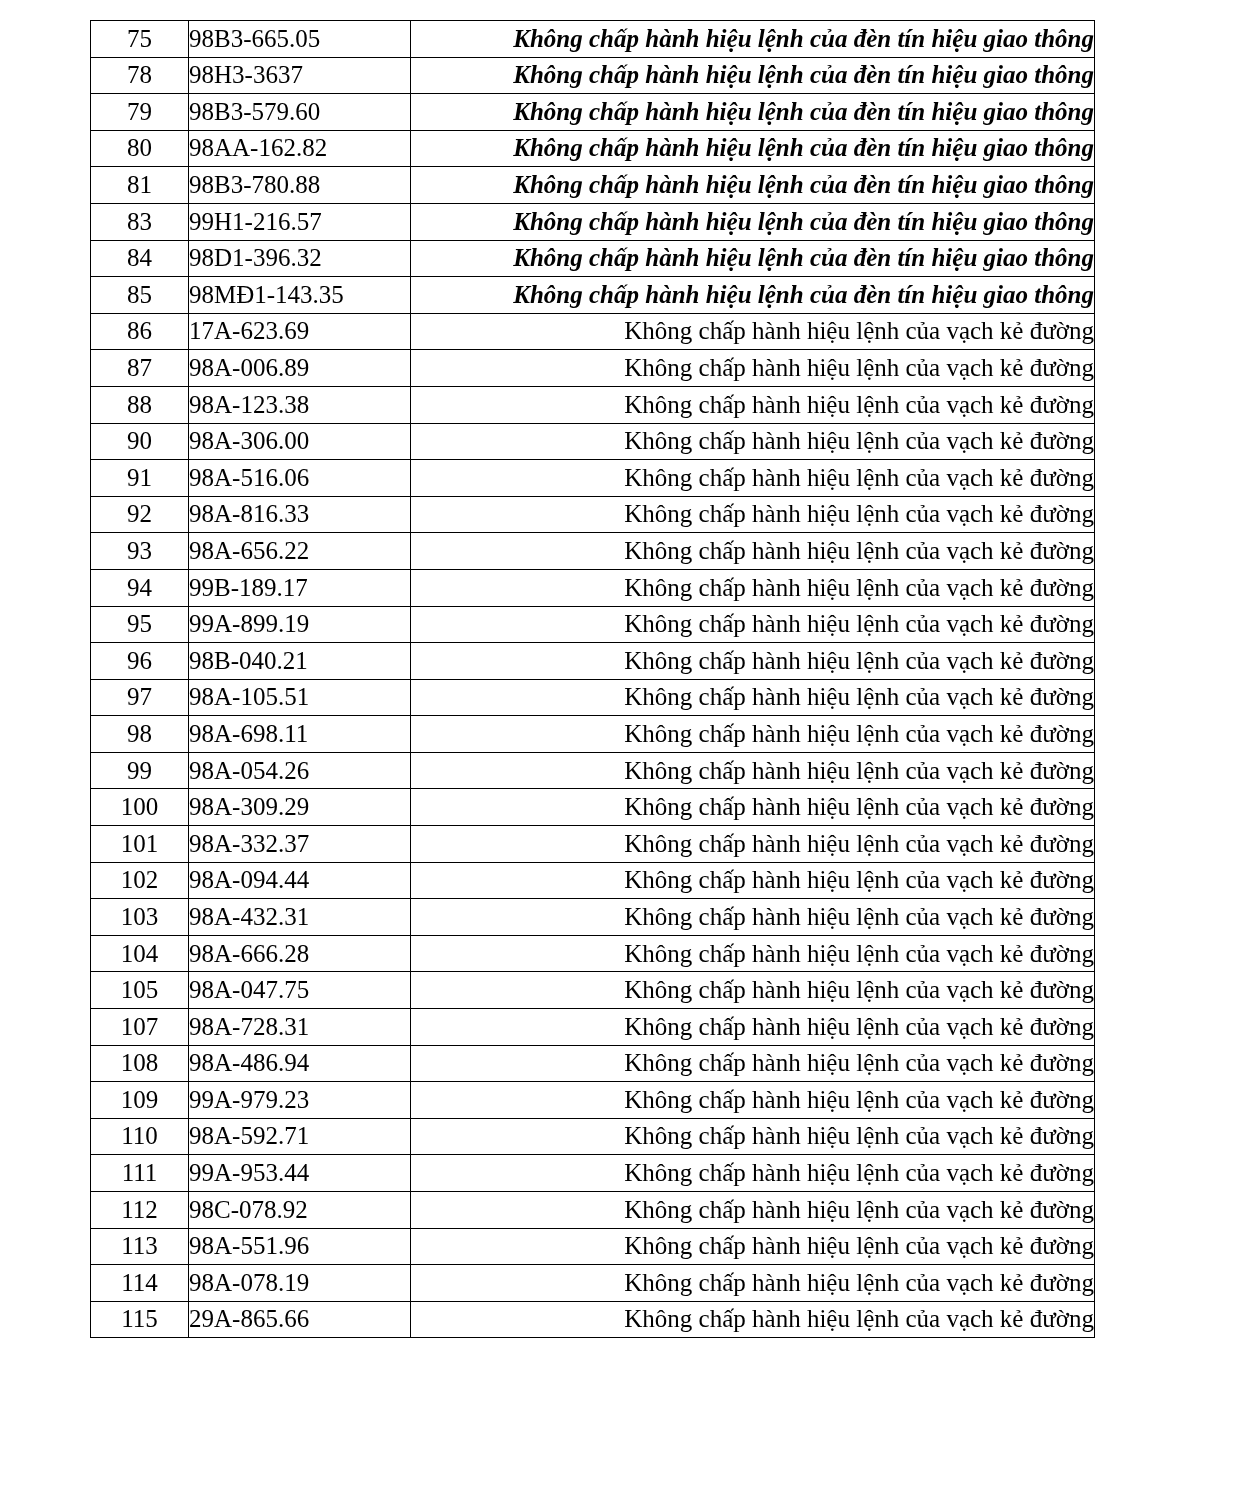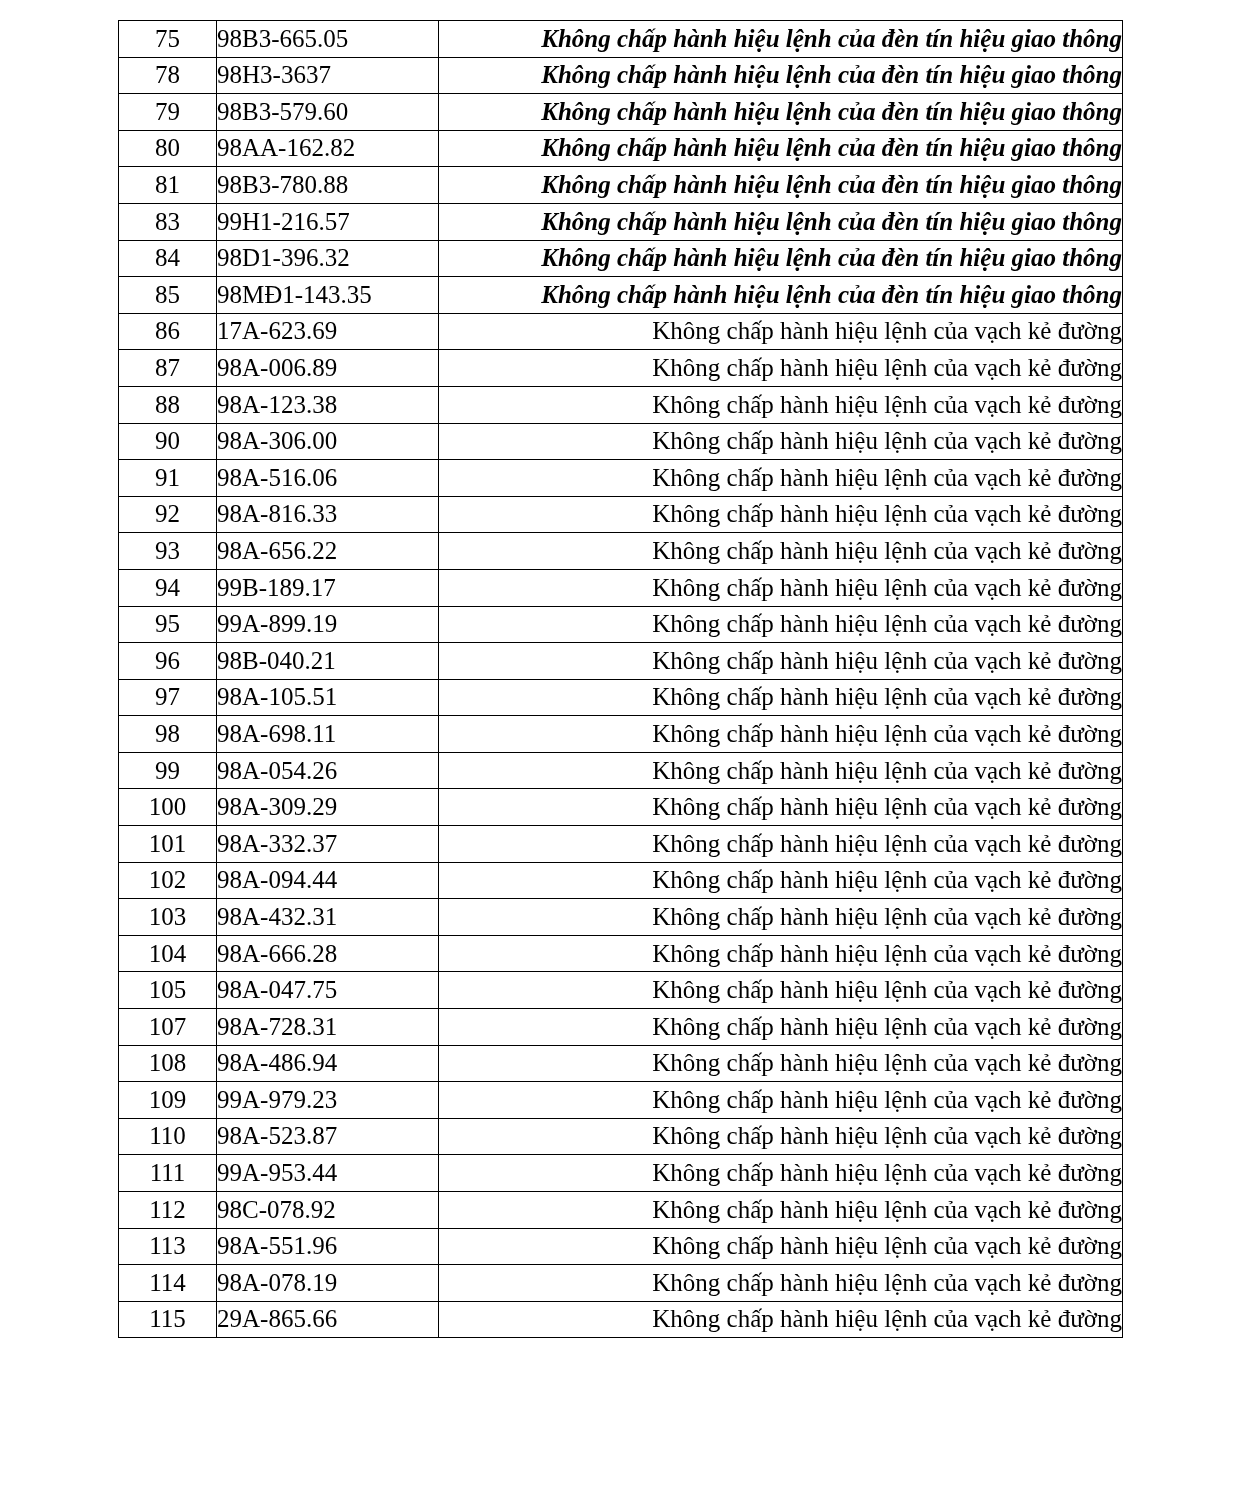--- a/index.html
+++ b/index.html
@@ -11,21 +11,21 @@
     width: 1240px;
     height: 1511px;
     font-family: "Liberation Serif", "DejaVu Serif", serif;
     color: #000000;
   }
   .page {
     position: relative;
     width: 1240px;
     height: 1511px;
     box-sizing: border-box;
-    padding: 20px 118px 0 118px;
+    padding: 20px 118px 0 90px;
   }
   table.violations {
     border-collapse: collapse;
     table-layout: fixed;
     width: 1004px;
     margin: 0;
   }
   table.violations td {
     border: 1.6px solid #000000;
     padding: 0;
@@ -218,21 +218,21 @@
           <td class="plate">98A-486.94</td>
           <td class="desc">Không chấp hành hiệu lệnh của vạch kẻ đường</td>
         </tr>
         <tr class="normal">
           <td class="stt">109</td>
           <td class="plate">99A-979.23</td>
           <td class="desc">Không chấp hành hiệu lệnh của vạch kẻ đường</td>
         </tr>
         <tr class="normal">
           <td class="stt">110</td>
-          <td class="plate">98A-523.87</td>
+          <td class="plate">98A-592.71</td>
           <td class="desc">Không chấp hành hiệu lệnh của vạch kẻ đường</td>
         </tr>
         <tr class="normal">
           <td class="stt">111</td>
           <td class="plate">99A-953.44</td>
           <td class="desc">Không chấp hành hiệu lệnh của vạch kẻ đường</td>
         </tr>
         <tr class="normal">
           <td class="stt">112</td>
           <td class="plate">98C-078.92</td>

